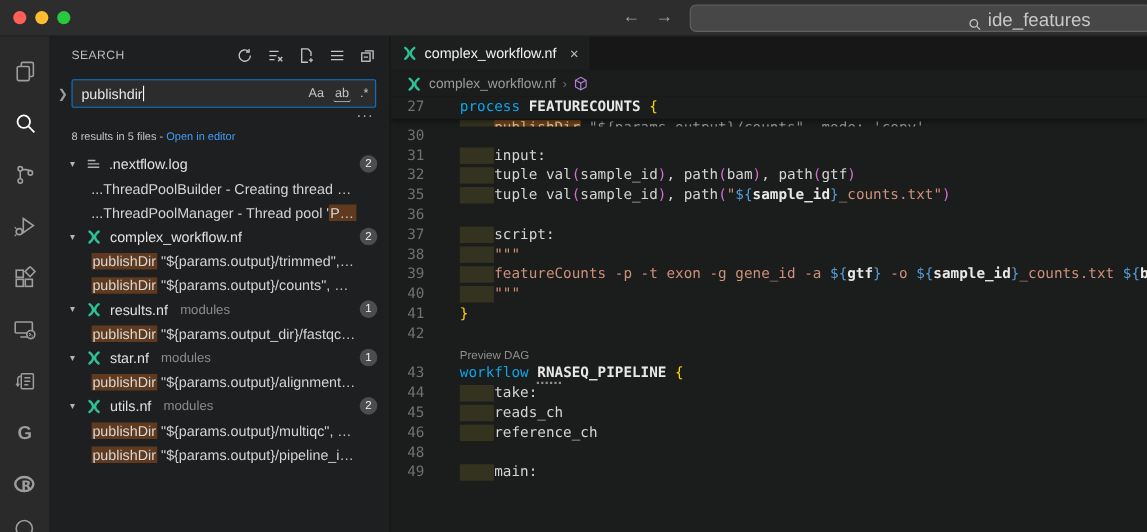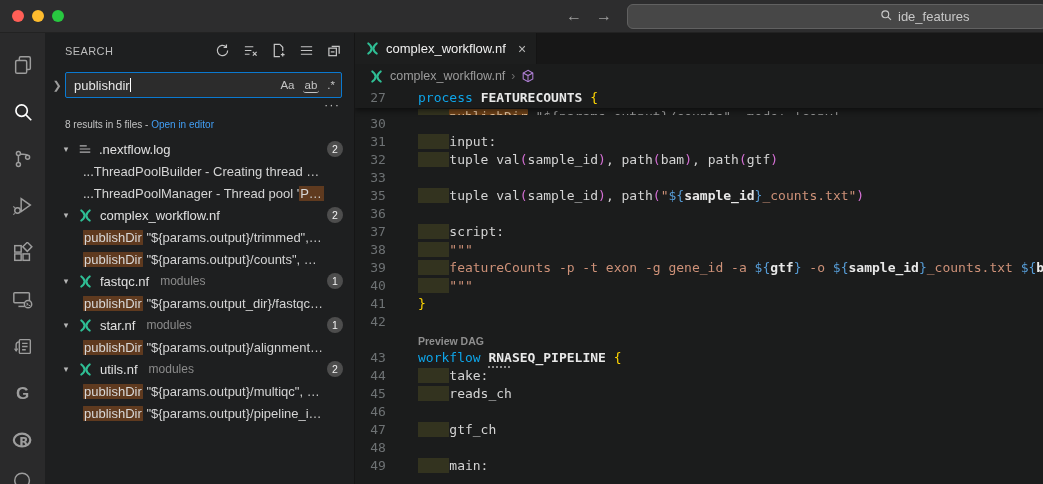--- a/index.html
+++ b/index.html
@@ -9,22 +9,22 @@
   
   .titlebar { position:relative; height:33px; background:#2d2d2e; border-bottom:1px solid #222; }
   .lights { position:absolute; left:12px; top:10px; display:flex; gap:8px; }
   .light { width:12px; height:12px; border-radius:50%; }
   .light.r{background:#ff5f57}.light.y{background:#febc2e}.light.g{background:#28c840}
   .navarrows { position:absolute; left:566px; top:6px; display:flex; gap:14px;
     color:#9f9f9f; font-size:16px; line-height:20px; }
   .navarrows span { cursor:default; }
   .cmdcenter { position:absolute; left:627px; top:4px; width:420px; height:25px;
     background:#474747; border:1px solid #616161; border-radius:6px; }
-  .cmdlabel { position:absolute; left:252px; top:4px; display:flex; align-items:flex-start;
-    gap:5px; color:#c8c8c8; font-size:13px; }
+  .cmdlabel { position:absolute; left:252px; top:4px; display:flex; align-items:flex-end;
+    gap:5px; color:#c8c8c8; font-size:17px; }
 
   
   .main { display:flex; height:451px; }
 
   
   .activitybar { width:45px; background:#2a2a2b; display:flex; flex-direction:column;
     align-items:center; padding-top:8px; gap:0; flex-shrink:0; }
   .abitem { width:45px; height:47px; display:flex; align-items:center; justify-content:center;
     color:#9d9d9d; }
   .abitem.active { color:#ffffff; }
@@ -83,21 +83,21 @@
   .cline { height:18px; line-height:18px; display:flex; white-space:pre; }
   .gut { width:46px; text-align:center; color:#6e7274; flex-shrink:0;
     font-family:"DejaVu Sans Mono","Liberation Mono",monospace; }
   .ctext { margin-left:17px; white-space:pre; }
   .sticky { height:20px; line-height:20px; background:#1b1c1c; position:relative; z-index:3;
     box-shadow:0 3px 5px rgba(0,0,0,.45); display:flex; }
   .partial { height:7px; overflow:hidden; position:relative; z-index:1; }
   .partial .cline { height:18px; }
   .lensrow { height:18px; display:flex; }
   .lens { margin-left:63px; color:#8f8f8f; font-size:10.5px; line-height:20px;
-    font-family:"Liberation Sans",sans-serif;font-weight:bold; }
+    font-family:"Liberation Sans",sans-serif; }
 
   .tk-pl{color:#d4d4d4} .tk-kw{color:#0ea5e9}
   .tk-fn{color:#e8e8e8;font-weight:bold}
   .tk-fnd{color:#e8e8e8;font-weight:bold;text-decoration:underline dotted #8f8f8f 2px;text-underline-offset:4px}
   .tk-pr{color:#d670d6} .tk-str{color:#ce9178} .tk-intp{color:#569cd6}
   .tk-brace{color:#ffd602} .tk-ind{background:#33331f}
   .tk-match{background:#6d4118;color:#e3c4a0;border-radius:1px}
   .tk-hl{background:#5f3a1f;color:#d8d8d8;border-radius:2px;padding:1px 1px}
   .tk-dim{color:#9a9a9a}
 </style>
@@ -282,21 +282,21 @@
       <div class="rrow match">
           <span class="mtext"><span class="tk-hl">publishDir</span><span class="tk-pl"> "${params.output}/counts", mo...</span></span>
         </div>
 
       <div class="rrow file">
         <span class="twistie">▾</span>
         <svg width="15" height="15" viewBox="0 0 18 18" fill="none" stroke="#2fbf95" stroke-width="2.6" stroke-linecap="round">
           <path d="M4 3q8 6 0 12"></path>
             <path d="M14 3q-8 6 0 12"></path>
         </svg>
-        <span class="fname">fastqc.nf</span>
+        <span class="fname">results.nf</span>
         <span class="fdesc">modules</span>
         <span class="badge">1</span>
       </div>
       <div class="rrow match">
           <span class="mtext"><span class="tk-hl">publishDir</span><span class="tk-pl"> "${params.output_dir}/fastqc", ...</span></span>
         </div>
 
       <div class="rrow file">
         <span class="twistie">▾</span>
         <svg width="15" height="15" viewBox="0 0 18 18" fill="none" stroke="#2fbf95" stroke-width="2.6" stroke-linecap="round">
@@ -362,36 +362,34 @@
         <span class="gut">27</span>
         <span class="ctext"><span class="tk-kw">process</span><span class="tk-pl"> </span><span class="tk-fn">FEATURECOUNTS</span><span class="tk-pl"> </span><span class="tk-brace">{</span></span>
       </div>
       <div class="partial">
         <div class="cline"><span class="gut"></span><span class="ctext"><span class="tk-ind">    </span><span class="tk-match">publishDir</span><span class="tk-pl"> </span><span class="tk-dim">"${params.output}/counts", mode: 'copy'</span></span></div>
       </div>
 
       <div class="cline"><span class="gut">30</span><span class="ctext"></span></div>
       <div class="cline"><span class="gut">31</span><span class="ctext"><span class="tk-ind">    </span><span class="tk-pl">input:</span></span></div>
       <div class="cline"><span class="gut">32</span><span class="ctext"><span class="tk-ind">    </span><span class="tk-pl">tuple val</span><span class="tk-pr">(</span><span class="tk-pl">sample_id</span><span class="tk-pr">)</span><span class="tk-pl">, path</span><span class="tk-pr">(</span><span class="tk-pl">bam</span><span class="tk-pr">)</span><span class="tk-pl">, path</span><span class="tk-pr">(</span><span class="tk-pl">gtf</span><span class="tk-pr">)</span></span></div>
-      <div class="cline"><span class="gut">33</span><span class="ctext"></span></div>
       <div class="cline"><span class="gut">35</span><span class="ctext"><span class="tk-ind">    </span><span class="tk-pl">tuple val</span><span class="tk-pr">(</span><span class="tk-pl">sample_id</span><span class="tk-pr">)</span><span class="tk-pl">, path</span><span class="tk-pr">(</span><span class="tk-str">"</span><span class="tk-intp">${</span><span class="tk-fn">sample_id</span><span class="tk-intp">}</span><span class="tk-str">_counts.txt"</span><span class="tk-pr">)</span></span></div>
       <div class="cline"><span class="gut">36</span><span class="ctext"></span></div>
       <div class="cline"><span class="gut">37</span><span class="ctext"><span class="tk-ind">    </span><span class="tk-pl">script:</span></span></div>
       <div class="cline"><span class="gut">38</span><span class="ctext"><span class="tk-ind">    </span><span class="tk-str">"""</span></span></div>
       <div class="cline"><span class="gut">39</span><span class="ctext"><span class="tk-ind">    </span><span class="tk-str">featureCounts -p -t exon -g gene_id -a </span><span class="tk-intp">${</span><span class="tk-fn">gtf</span><span class="tk-intp">}</span><span class="tk-str"> -o </span><span class="tk-intp">${</span><span class="tk-fn">sample_id</span><span class="tk-intp">}</span><span class="tk-str">_counts.txt </span><span class="tk-intp">${</span><span class="tk-fn">bam</span></span></div>
       <div class="cline"><span class="gut">40</span><span class="ctext"><span class="tk-ind">    </span><span class="tk-str">"""</span></span></div>
       <div class="cline"><span class="gut">41</span><span class="ctext"><span class="tk-brace">}</span></span></div>
       <div class="cline"><span class="gut">42</span><span class="ctext"></span></div>
 
       <div class="lensrow">
           <span class="lens">Preview DAG</span>
         </div>
 
       <div class="cline"><span class="gut">43</span><span class="ctext"><span class="tk-kw">workflow</span><span class="tk-pl"> </span><span class="tk-fnd">RNA</span><span class="tk-fn">SEQ_PIPELINE</span><span class="tk-pl"> </span><span class="tk-brace">{</span></span></div>
       <div class="cline"><span class="gut">44</span><span class="ctext"><span class="tk-ind">    </span><span class="tk-pl">take:</span></span></div>
       <div class="cline"><span class="gut">45</span><span class="ctext"><span class="tk-ind">    </span><span class="tk-pl">reads_ch</span></span></div>
-      <div class="cline"><span class="gut">46</span></div>
-      <div class="cline"><span class="gut">47</span><span class="ctext"><span class="tk-ind">    </span><span class="tk-pl">gtf_ch</span></span></div>
+      <div class="cline"><span class="gut">46</span><span class="ctext"><span class="tk-ind">    </span><span class="tk-pl">reference_ch</span></span></div>
       <div class="cline"><span class="gut">48</span><span class="ctext"></span></div>
       <div class="cline"><span class="gut">49</span><span class="ctext"><span class="tk-ind">    </span><span class="tk-pl">main:</span></span></div>
     </div>
   </div>
 </div>
 
 </body></html>

